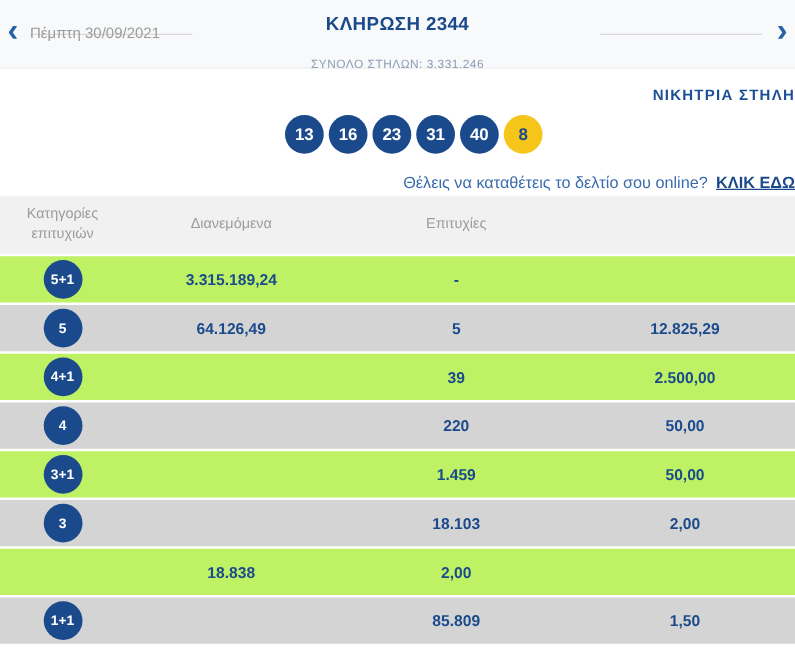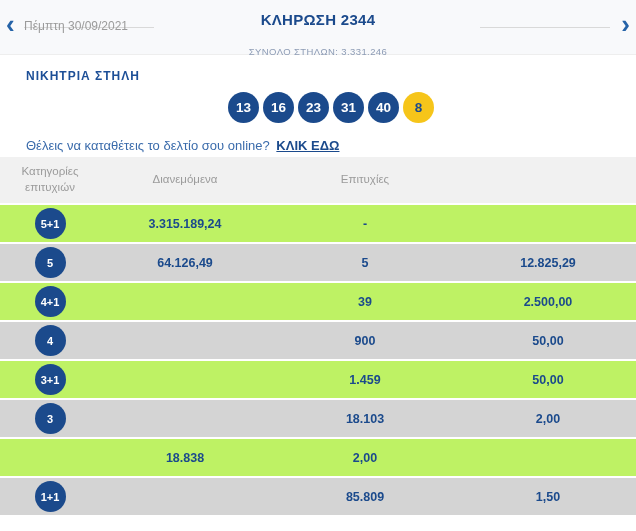--- a/index.html
+++ b/index.html
@@ -45,21 +45,21 @@
   .nav-title {
     color: #1b4a8c; font-size: 15px; font-weight: bold;
     letter-spacing: 0.3px;
   }
   .nav-subtitle {
     color: #8d9cb5; font-size: 9.5px; margin-top: 18px;
     letter-spacing: 0.4px;
   }
 
   
-  .winners { text-align: left; padding-top: 14px; padding-left: 26px; }
+  .winners { text-align: right; padding-top: 14px; padding-left: 26px; }
   .section-title {
     color: #1d4f97; font-size: 12px; font-weight: bold;
     letter-spacing: 1px;
   }
   .numbers {
     margin-top: 9px;
     display: flex; justify-content: center; gap: 4px;
   }
   .ball {
     width: 31px; height: 31px; border-radius: 50%;
@@ -164,21 +164,21 @@
       </div>
     <div class="td"></div>
     <div class="td">39</div>
     <div class="td">2.500,00</div>
   </div>
   <div class="trow dark">
     <div>
         <div class="badge">4</div>
       </div>
     <div class="td"></div>
-    <div class="td">900</div>
+    <div class="td">220</div>
     <div class="td">50,00</div>
   </div>
   <div class="trow light">
     <div>
         <div class="badge">3+1</div>
       </div>
     <div class="td"></div>
     <div class="td">1.459</div>
     <div class="td">50,00</div>
   </div>

